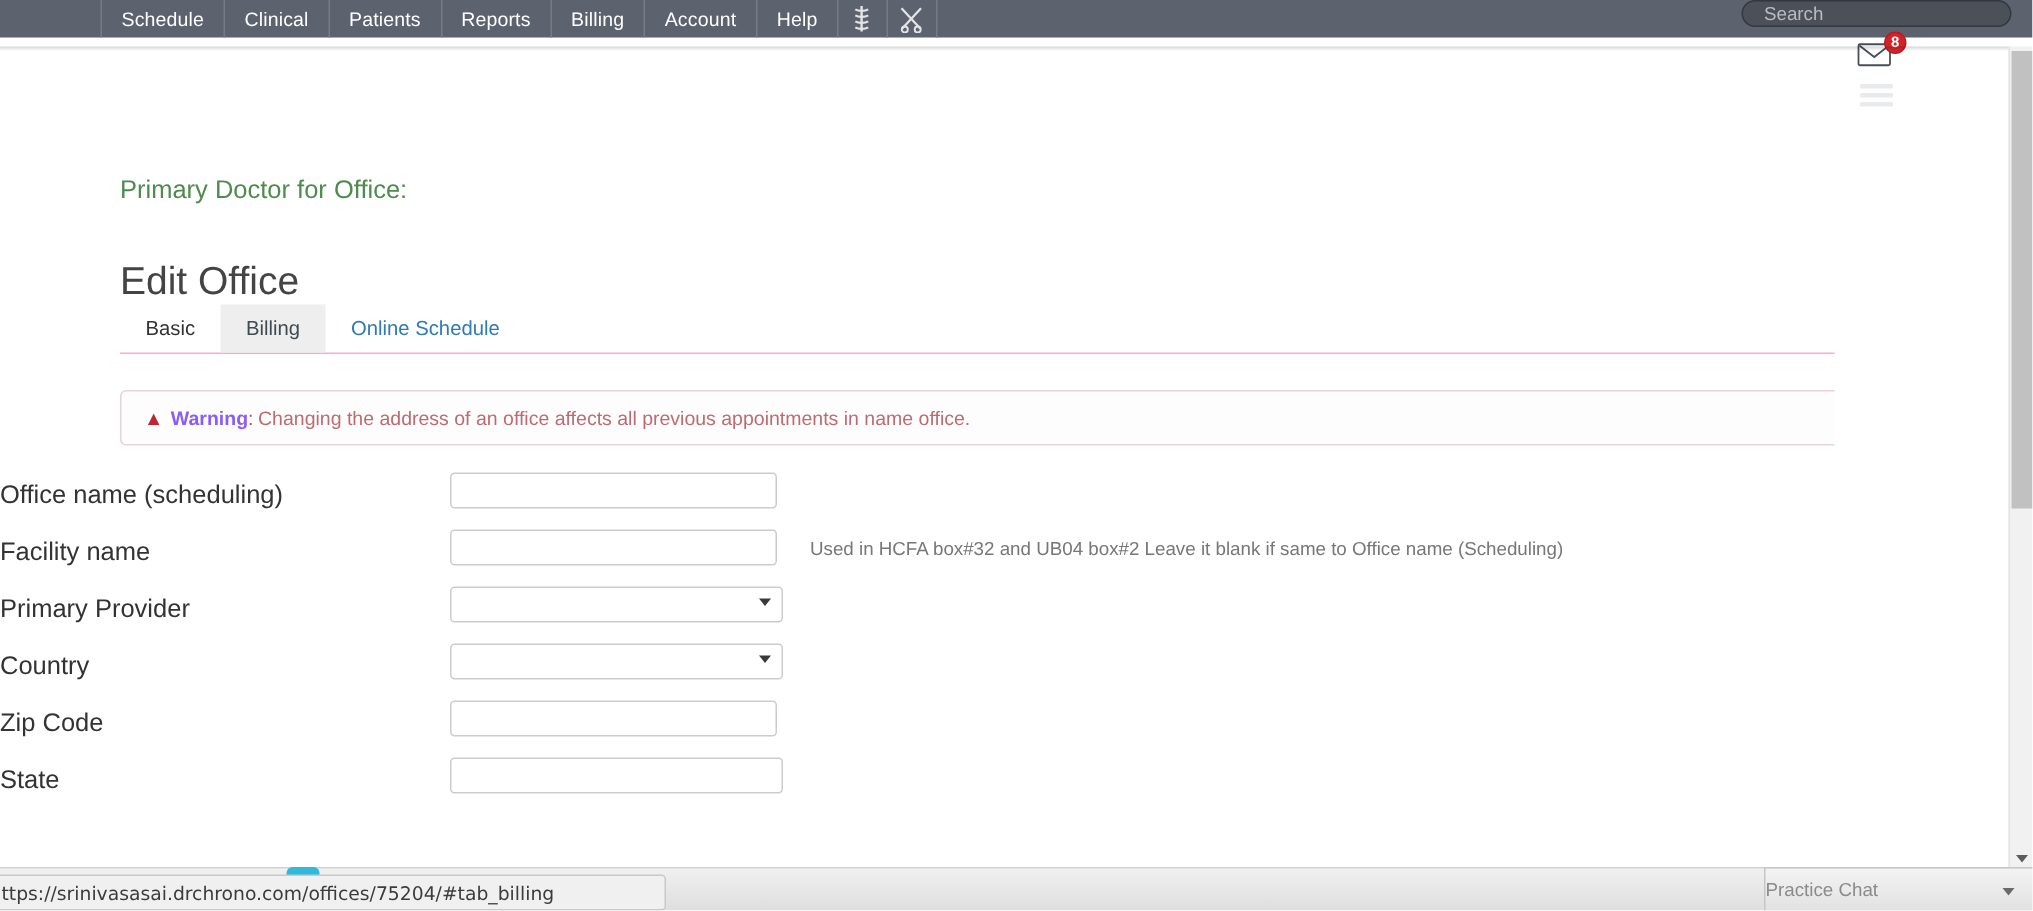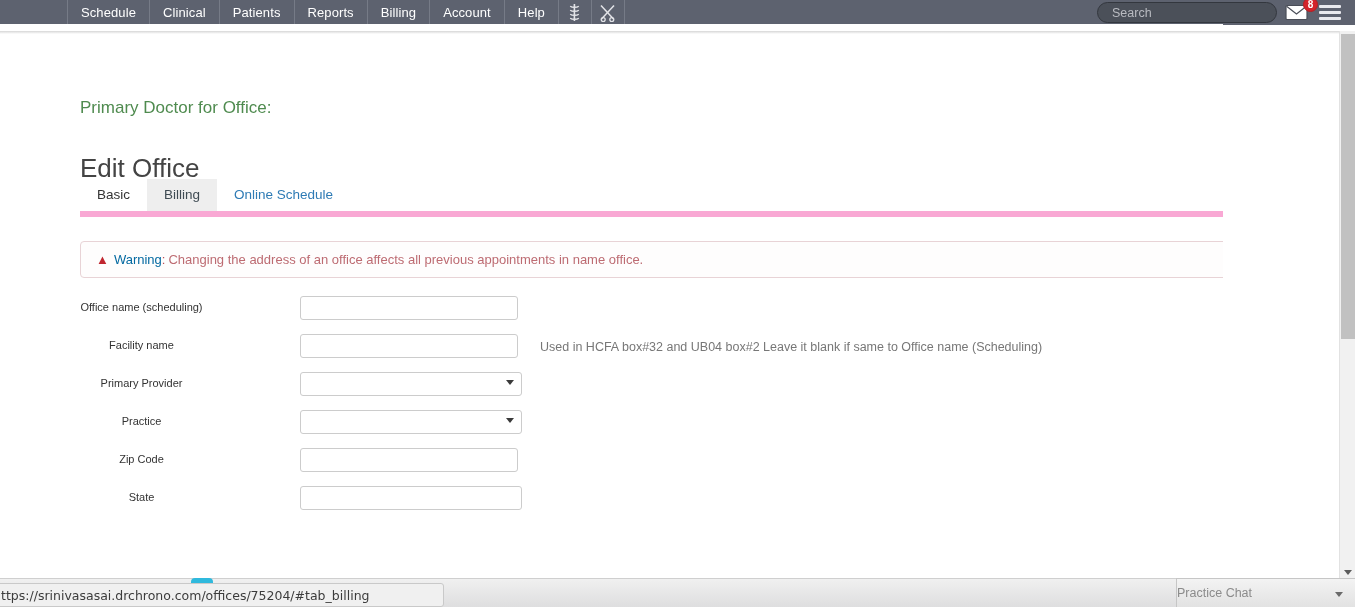--- a/index.html
+++ b/index.html
@@ -53,20 +53,21 @@
     cursor: pointer;
     color: #e8e9ec;
   }
   #nav-spacer { flex: 1; }
 
   #nav-right {
     display: flex;
     align-items: center;
     gap: 8px;
     padding-right: 14px;
+    flex-direction: column;
   }
   #search-box {
     width: 180px;
     height: 21px;
     background: #4b5059;
     border: 1px solid #33373e;
     border-radius: 11px;
     display: flex;
     align-items: center;
     padding: 0 12px;
@@ -115,21 +116,21 @@
   #hamburger span {
     display: block;
     height: 3px;
     background: #e9eaee;
     border-radius: 1px;
   }
 
   
   #page {
     position: absolute;
-    left: 0; top: 24px;
+    left: 0; top: 43px;
     width: 1223px;
     height: 547px;
     background: #fff;
     overflow: hidden;
   }
   #nav-shadow {
     position: absolute;
     left: 0; top: 31px;
     width: 1339px; height: 3px;
     background: linear-gradient(to bottom, rgba(0,0,0,.16), rgba(0,0,0,0));
@@ -149,21 +150,21 @@
     font-size: 26px;
     font-weight: normal;
   }
 
   
   #tabs {
     position: absolute;
     left: 80px; top: 160px;
     width: 1170px;
     height: 33px;
-    border-bottom: 6px solid #f9a8d4;
+    border-bottom: 1px solid #f9a8d4;
     display: flex;
     align-items: flex-end;
     box-sizing: border-box;
   }
   .tab {
     font-size: 13.5px;
     padding: 7px 17px 8px 17px;
     box-sizing: border-box;
     cursor: pointer;
     line-height: 17px;
@@ -190,42 +191,42 @@
     font-size: 13px;
     color: #b9515c;
   }
   #warn-icon {
     color: #c0262f;
     margin-right: 5px;
     font-size: 13px;
     line-height: 1;
   }
   #warn-strong {
-    font-weight: normal;
-    color: #0369a1;
+    font-weight: bold;
+    color: #8b5cf6;
   }
   #warn-text { color: #bd6b72; margin-left: 3px; }
 
   
   #form {
     position: absolute;
     left: 0; top: 272px;
     width: 1339px;
   }
   .row {
     display: flex;
     align-items: flex-start;
     margin-bottom: 10px;
     height: 28px;
   }
   .row.tall { height: 70px; }
   .label {
     width: 283px;
-    text-align: center;
-    font-size: 11px;
+    text-align: left;
+    font-size: 17px;
     color: #333333;
     padding-top: 5px;
     box-sizing: border-box;
     padding-right: 0;
   }
   .control { margin-left: 17px; }
 
   .txt {
     width: 218px;
     height: 24px;
@@ -488,21 +489,21 @@
     <div class="row">
       <div class="label">Primary Provider</div>
       <div class="control">
         <div class="sel">
           <span class="caret"></span>
         </div>
       </div>
     </div>
 
     <div class="row">
-      <div class="label">Practice</div>
+      <div class="label">Country</div>
       <div class="control">
         <div class="sel">
           <span class="caret"></span>
         </div>
       </div>
     </div>
 
 
     <div class="row">
       <div class="label">Zip Code</div>

